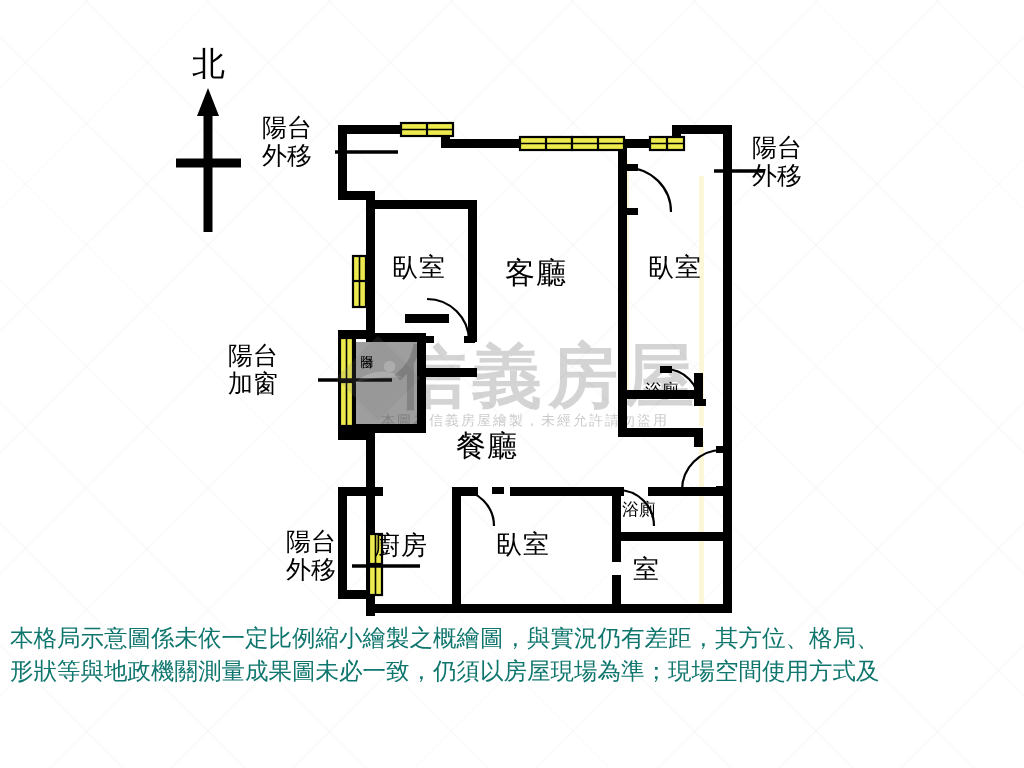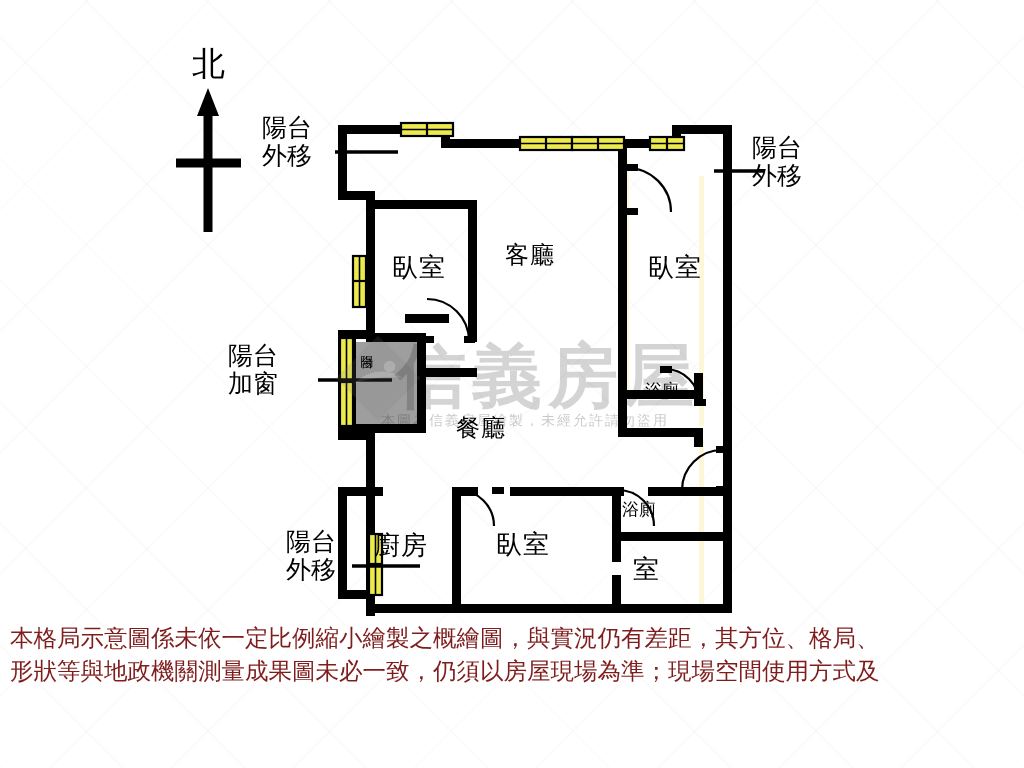--- a/index.html
+++ b/index.html
@@ -31,21 +31,21 @@
   }
   #label-layer { pointer-events: none; }
 
   .lbl {
     position: absolute;
     color: #000;
     font-family: "DejaVu Serif", "Liberation Serif", serif;
     white-space: nowrap;
     line-height: 1.04;
   }
-  .room-lg { font-size: 24px; letter-spacing: 1px; }
+  .room-lg { font-size: 30px; letter-spacing: 1px; margin-top: 14px; }
   .room-md { font-size: 26px; letter-spacing: 1px; }
   .room-sm { font-size: 17px; letter-spacing: 0px; }
   .room-xs { font-size: 13px; letter-spacing: 0px; }
   .callout {
     font-size: 25px;
     text-align: center;
     line-height: 1.12;
   }
   .compass-n {
     position: absolute;
@@ -89,21 +89,21 @@
     height: 96px;
     opacity: 0.16;
     pointer-events: none;
   }
   
   #disclaimer {
     position: absolute;
     left: 10px;
     top: 622px;
     width: 1004px;
-    color: #7f1d1d;
+    color: #0f766e;
     font-family: "DejaVu Serif", "Liberation Serif", serif;
     font-size: 23.5px;
     line-height: 1.42;
     letter-spacing: 0px;
     text-align: justify;
   }
   #disclaimer p { margin: 0; }
 </style>
 </head>
 <body>

